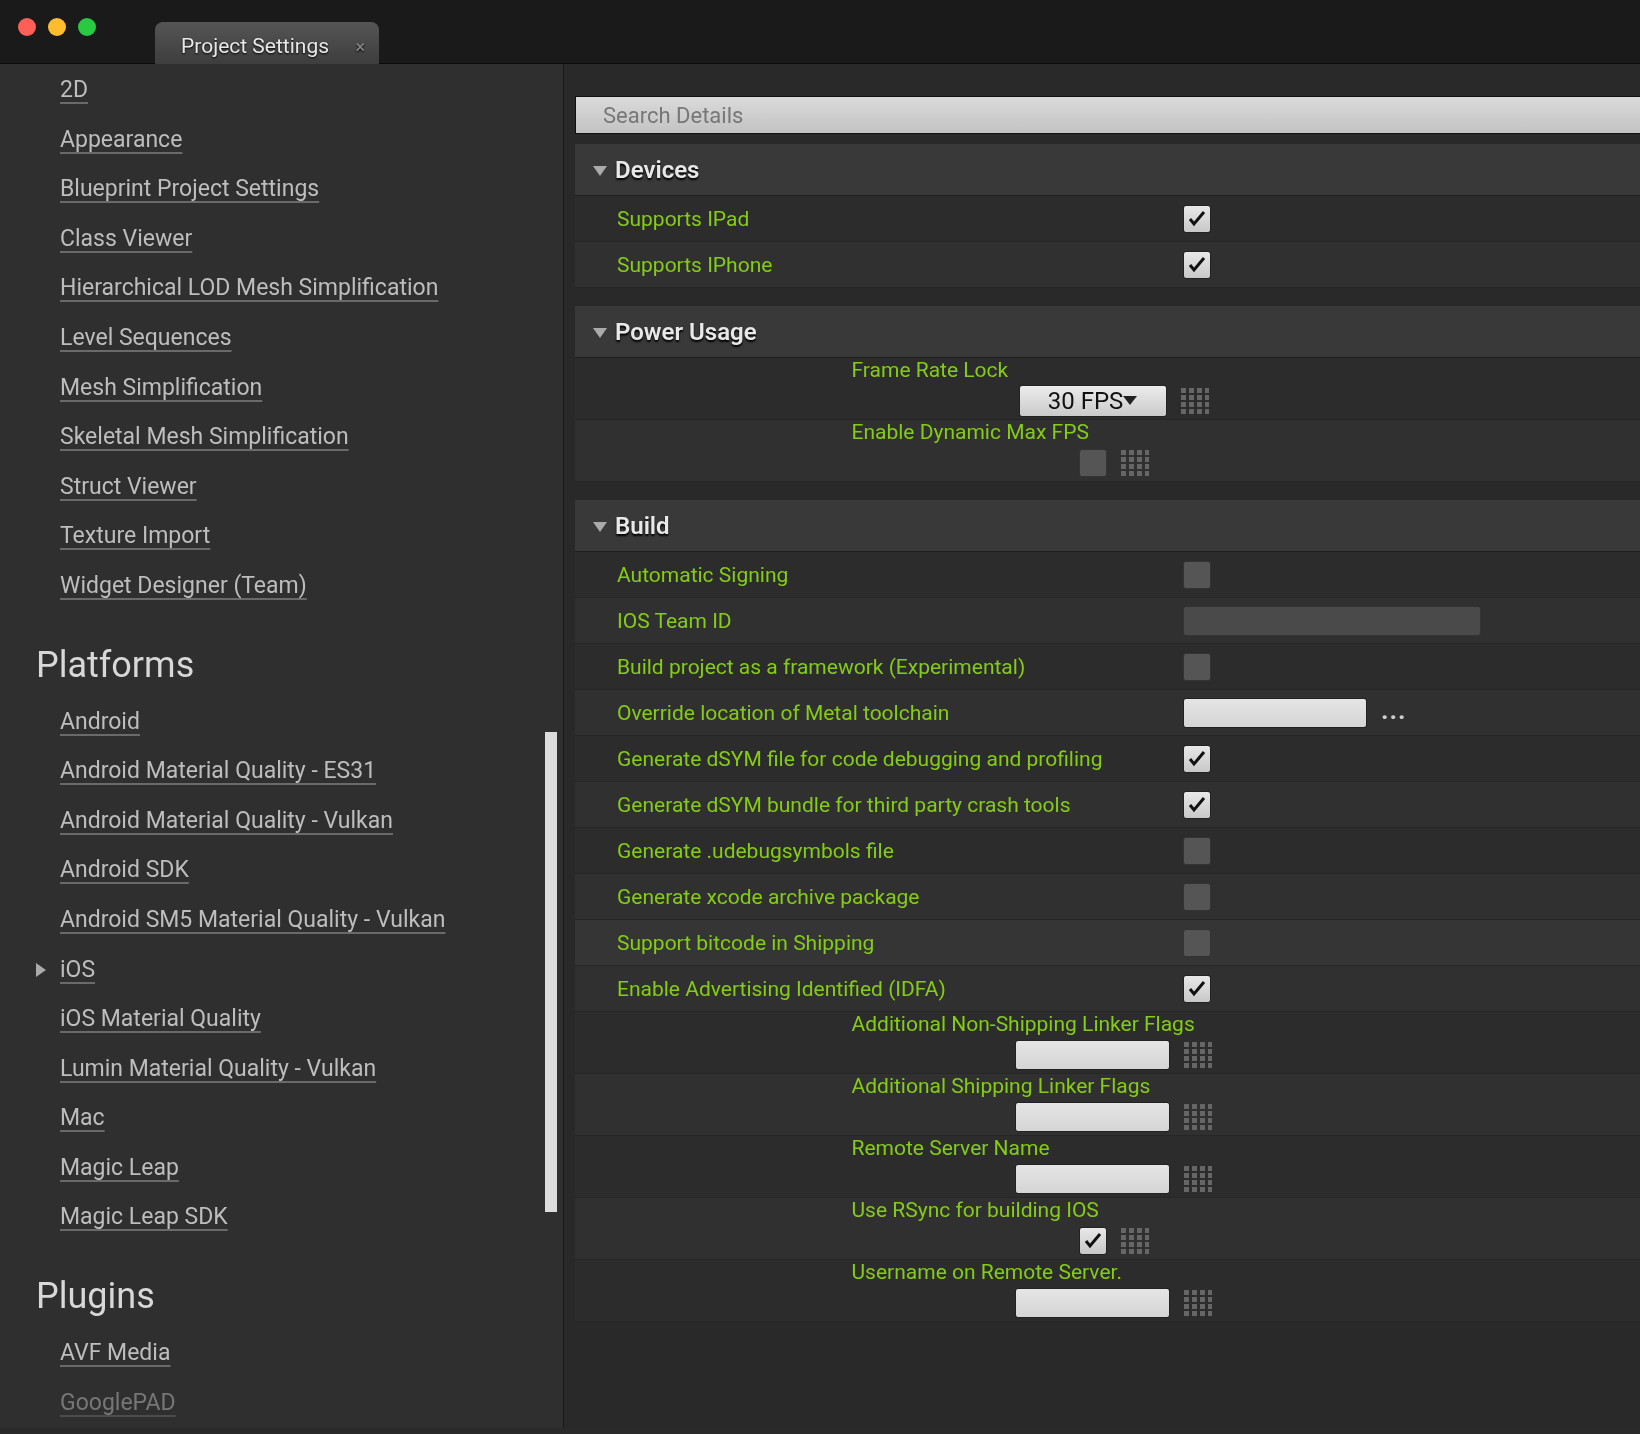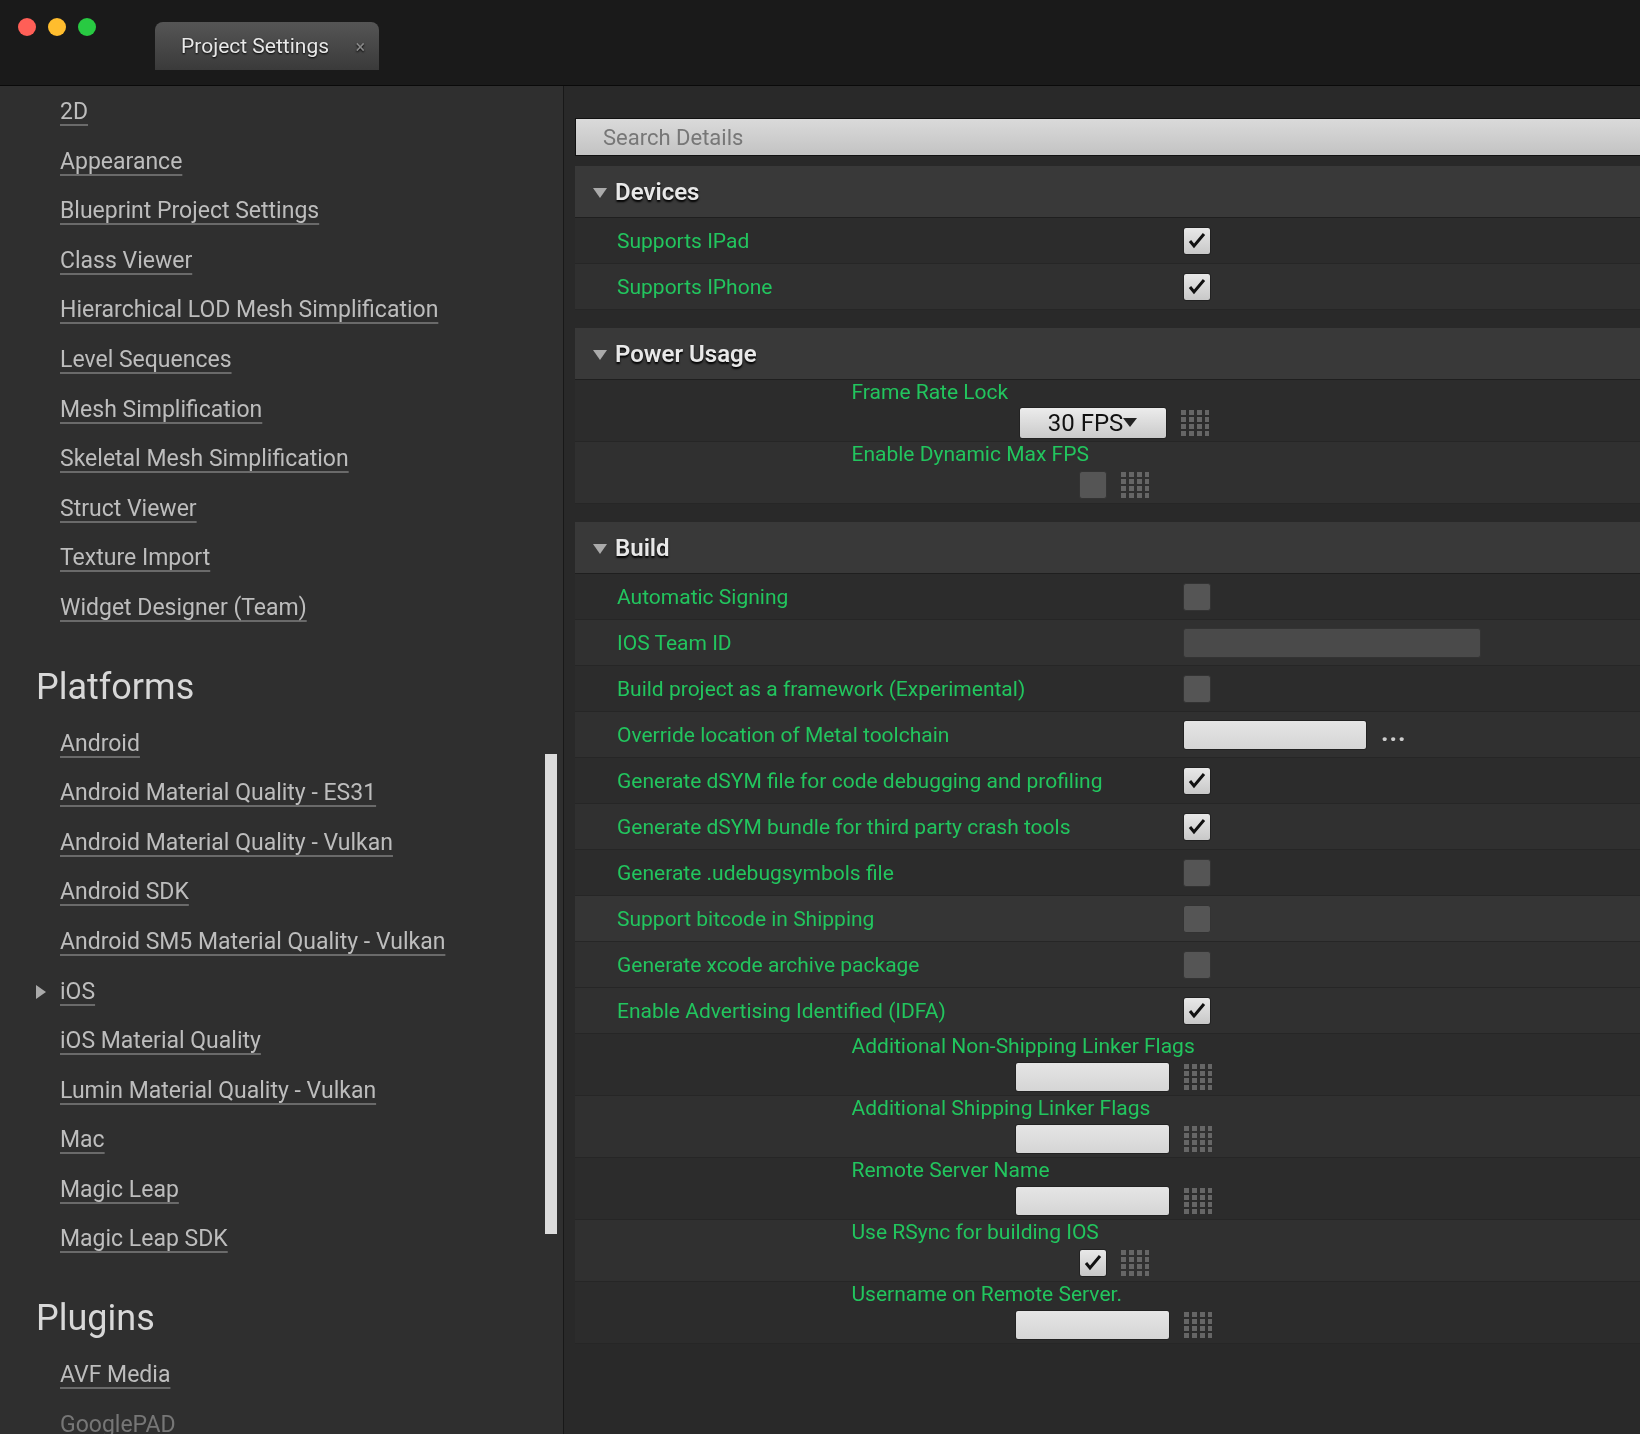--- a/index.html
+++ b/index.html
@@ -6,21 +6,21 @@
 body {
   font-family: -apple-system, "Segoe UI", Roboto, Arial, sans-serif;
   background: #2a2a2a;
   color: #c8c8c8;
   width: 1640px;
   height: 1434px;
   overflow: hidden;
   font-size: 14px;
 }
 .titlebar {
-  height: 86px;
+  height: 64px;
   background: linear-gradient(#1a1a1a, #1a1a1a);
   position: relative;
   border-bottom: 1px solid #0a0a0a;
 }
 .traffic-lights {
   position: absolute;
   left: 18px;
   top: 18px;
   display: flex;
   gap: 12px;
@@ -149,21 +149,21 @@
   align-items: center;
   height: 46px;
   border-bottom: 1px solid #262626;
   background: #2c2c2c;
 }
 .row.alt { background: #303030; }
 .row-label {
   width: 596px;
   padding-left: 42px;
   font-size: 21px;
-  color: #22c55e;
+  color: #84cc16;
 }
 .row-value {
   flex: 1;
   display: flex;
   align-items: center;
   gap: 14px;
   padding-left: 12px;
 }
 .tall { height: 62px; flex-direction: column; }
 .checkbox {
@@ -391,28 +391,28 @@
               </svg>
             </div>
           </div>
       </div>
       <div class="row">
         <div class="row-label">Generate .udebugsymbols file</div>
         <div class="row-value">
             <div class="checkbox dark"></div>
           </div>
       </div>
+      <div class="row alt">
+        <div class="row-label">Generate xcode archive package</div>
+        <div class="row-value">
+            <div class="checkbox dark"></div>
+          </div>
+      </div>
       <div class="row" style="background:#353535">
         <div class="row-label">Support bitcode in Shipping</div>
-        <div class="row-value">
-            <div class="checkbox dark"></div>
-          </div>
-      </div>
-      <div class="row alt">
-        <div class="row-label">Generate xcode archive package</div>
         <div class="row-value">
             <div class="checkbox dark"></div>
           </div>
       </div>
       <div class="row alt">
         <div class="row-label">Enable Advertising Identified (IDFA)</div>
         <div class="row-value">
             <div class="checkbox">
               <svg viewBox="0 0 20 20">
                 <path d="M3 10l4 5 10-12" stroke="#111" stroke-width="3" fill="none"></path>

